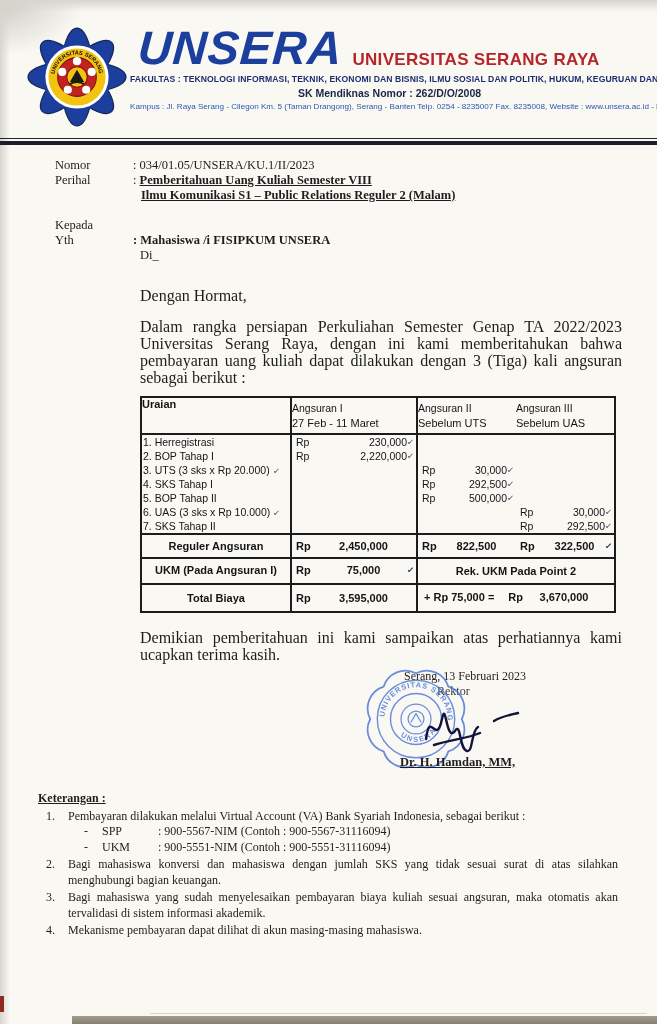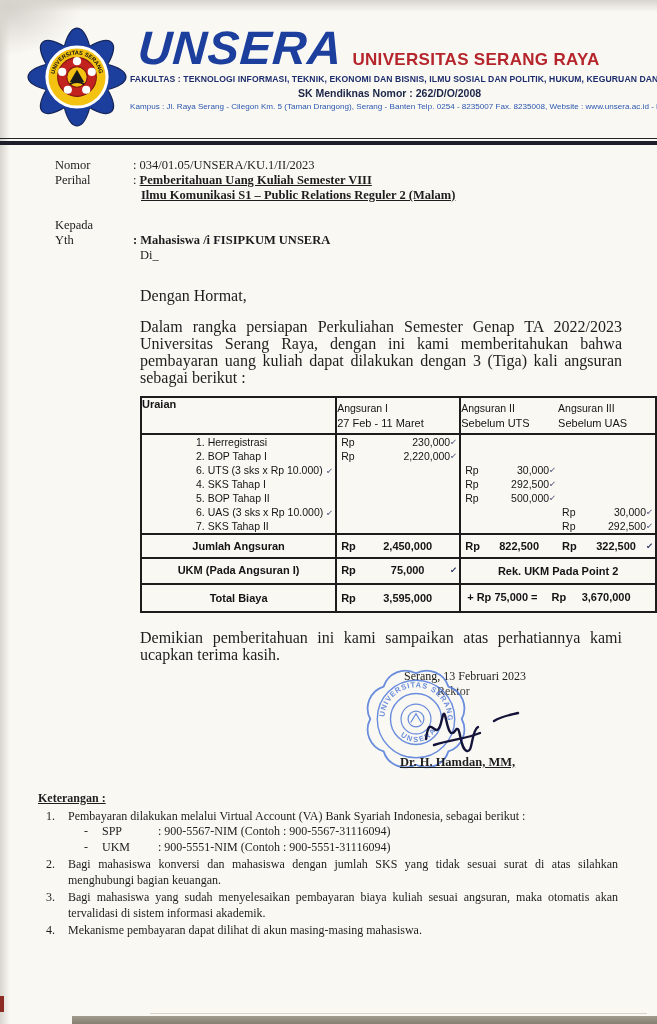--- a/index.html
+++ b/index.html
@@ -52,21 +52,21 @@
   table.fee td{border:2px solid #1c1c1c;vertical-align:top;padding:0;}
   td.nbr{border-right:none!important;}
   td.nbl{border-left:none!important;}
   .w-label{width:148px;} .w-a1{width:124px;} .w-a2{width:98px;} .w-a3{width:98px;}
   .h-cell{text-align:left;font-weight:400;margin-left:29px;}
   .h-title{font-size:10.5px;padding-top:4px;}
   .h-sub{font-size:11px;padding:3px 0 4px 0;}
   .h-uraian{font-size:11px;font-weight:700;padding-top:14px;}
   .tall{height:98px;}
   .line{height:14px;line-height:14px;font-size:10.5px;white-space:nowrap;}
-  .c-label .line{padding-left:14px;margin-left:40px;}
+  .c-label .line{padding-left:1px;}
   .money{display:flex;}
   .money .rp{width:22px;flex:0 0 22px;padding-left:4px;}
   .money .val{flex:1;text-align:right;}
   .mark{font-family:"Liberation Sans",sans-serif;color:#2a3566;font-size:8.5px;width:9px;display:inline-block;transform:rotate(6deg);}
   tr.sum td{height:22px;}
   .sum-label{text-align:center;font-weight:700;font-size:11px;line-height:22px;}
   .sum-money{display:flex;font-weight:700;font-size:11px;line-height:22px;}
   .sum-money .rp{width:24px;flex:0 0 24px;padding-left:4px;}
   .sum-money .val{flex:1;text-align:center;}
   .span-center{text-align:center;font-weight:700;font-size:11px;line-height:24px;}
@@ -190,21 +190,21 @@
       </td>
       <td class="w-a3 h-cell nbl">
         <div class="h-title">Angsuran III</div>
         <div class="h-sub">Sebelum UAS</div>
       </td>
     </tr>
     <tr>
       <td class="tall c-label">
         <div class="line"><span>1. Herregistrasi</span></div>
         <div class="line"><span>2. BOP Tahap I</span></div>
-        <div class="line"><span>6. UTS (3 sks x Rp 10.000)</span> <span class="mark">✓</span></div>
+        <div class="line"><span>3. UTS (3 sks x Rp 20.000)</span> <span class="mark">✓</span></div>
         <div class="line"><span>4. SKS Tahap I</span></div>
         <div class="line"><span>5. BOP Tahap II</span></div>
         <div class="line"><span>6. UAS (3 sks x Rp 10.000)</span> <span class="mark">✓</span></div>
         <div class="line"><span>7. SKS Tahap II</span></div>
       </td>
       <td class="tall">
         <div class="line money">
               <span class="rp">Rp</span>
               <span class="val">230,000</span>
               <span class="mark">✓</span>
@@ -253,21 +253,21 @@
               <span class="mark">✓</span>
             </div>
         <div class="line money">
               <span class="rp">Rp</span>
               <span class="val">292,500</span>
               <span class="mark">✓</span>
             </div>
       </td>
     </tr>
     <tr class="sum">
-      <td class="sum-label">Jumlah Angsuran</td>
+      <td class="sum-label">Reguler Angsuran</td>
       <td>
             <div class="sum-money">
               <span class="rp">Rp</span>
               <span class="val">2,450,000</span>
               <span class="mark"></span>
             </div>
           </td>
       <td class="nbr">
             <div class="sum-money">
               <span class="rp">Rp</span>

